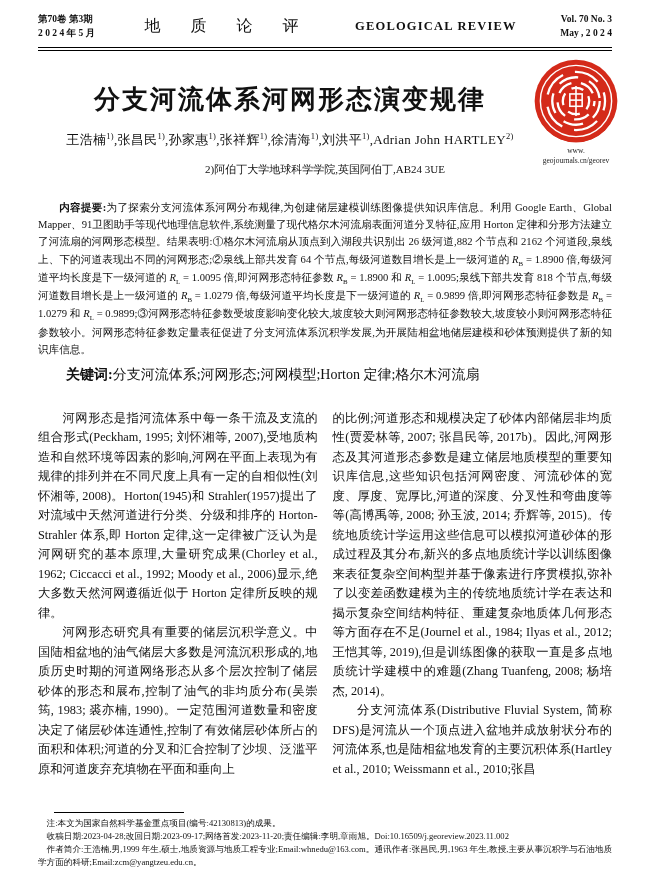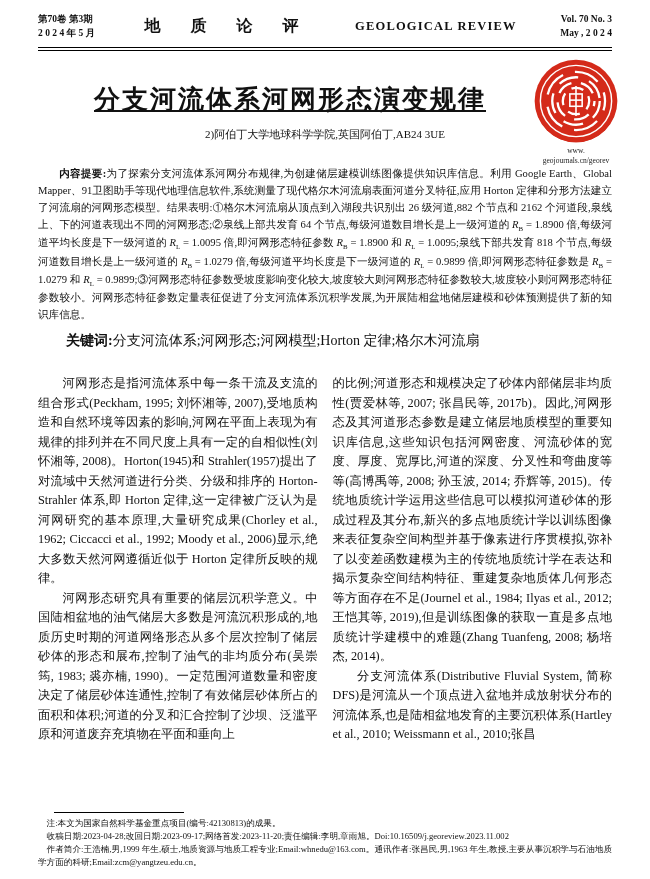--- a/index.html
+++ b/index.html
@@ -6,29 +6,29 @@
   .page{
     width:650px;height:879px;position:relative;overflow:hidden;
     background:#ffffff;color:#111;
     font-family:"Liberation Serif","DejaVu Serif",serif;
   }
   
   .hdr{display:flex;align-items:center;justify-content:space-between;
        padding:12px 38px 0 38px;}
   .hdr-vol{font-size:9.5px;font-weight:bold;line-height:1.5;white-space:nowrap;}
   .hdr-vol.right{text-align:right;}
-  .hdr-cn{font-size:16px;font-weight:bold;letter-spacing:13px;white-space:nowrap;
+  .hdr-cn{font-size:16px;font-weight:normal;letter-spacing:13px;white-space:nowrap;
           font-family:"Liberation Serif","DejaVu Serif",serif;margin-left:6px;}
   .hdr-en{font-size:12.5px;font-weight:bold;letter-spacing:1.2px;white-space:nowrap;}
   .double-rule{margin:6px 38px 0 38px;height:2.4px;
                border-top:1.6px solid #000;border-bottom:1.2px solid #000;}
   
   .title-block{margin-top:32px;padding:0 130px 0 60px;text-align:center;}
   .main-title{margin:0;font-family:"Liberation Sans","DejaVu Sans",sans-serif;
-              font-size:26px;font-weight:bold;letter-spacing:2px;line-height:1.25;text-decoration:underline;}
+              font-size:26px;font-weight:bold;letter-spacing:2px;line-height:1.25;}
   .subtitle{margin-top:9px;font-size:15px;font-weight:bold;letter-spacing:1px;}
   .authors{margin-top:16px;font-size:13px;letter-spacing:.3px;white-space:nowrap;}
   .authors sup{font-size:8.5px;}
   .affils{margin-top:9px;text-align:center;font-size:11px;line-height:1.85;}
   
   .seal{position:absolute;top:56px;right:24px;width:100px;text-align:center;}
   .seal svg{display:block;margin:0 auto;}
   .seal-url{font-size:7.5px;line-height:1.3;color:#222;}
   
   .abstract{margin:20px 38px 0 38px;font-size:10.6px;line-height:1.62;
@@ -90,20 +90,21 @@
       </g>
     </svg>
     <div class="seal-url">
       <div>www.</div>
       <div>geojournals.cn/georev</div>
     </div>
   </div>
 
   <div class="title-block">
     <h1 class="main-title">分支河流体系河网形态演变规律</h1>
+    <div class="authors">王浩楠<sup>1)</sup>,张昌民<sup>1)</sup>,孙家惠<sup>1)</sup>,张祥辉<sup>1)</sup>,徐清海<sup>1)</sup>,刘洪平<sup>1)</sup>,Adrian John HARTLEY<sup>2)</sup></div>
   </div>
   <div class="affils">
     <div>2)阿伯丁大学地球科学学院,英国阿伯丁,AB24 3UE</div>
   </div>
 
   <div class="abstract">
     <p class="para"><span class="bold-label">内容提要:</span><span>为了探索分支河流体系河网分布规律,为创建储层建模训练图像提供知识库信息。利用 Google Earth、Global Mapper、91卫图助手等现代地理信息软件,系统测量了现代格尔木河流扇表面河道分叉特征,应用 Horton 定律和分形方法建立了河流扇的河网形态模型。结果表明:①格尔木河流扇从顶点到入湖段共识别出 26 级河道,882 个节点和 2162 个河道段,泉线上、下的河道表现出不同的河网形态;②泉线上部共发育 64 个节点,每级河道数目增长是上一级河道的 <i>R</i><sub>B</sub> = 1.8900 倍,每级河道平均长度是下一级河道的 <i>R</i><sub>L</sub> = 1.0095 倍,即河网形态特征参数 <i>R</i><sub>B</sub> = 1.8900 和 <i>R</i><sub>L</sub> = 1.0095;泉线下部共发育 818 个节点,每级河道数目增长是上一级河道的 <i>R</i><sub>B</sub> = 1.0279 倍,每级河道平均长度是下一级河道的 <i>R</i><sub>L</sub> = 0.9899 倍,即河网形态特征参数是 <i>R</i><sub>B</sub> = 1.0279 和 <i>R</i><sub>L</sub> = 0.9899;③河网形态特征参数受坡度影响变化较大,坡度较大则河网形态特征参数较大,坡度较小则河网形态特征参数较小。河网形态特征参数定量表征促进了分支河流体系沉积学发展,为开展陆相盆地储层建模和砂体预测提供了新的知识库信息。</span></p>
   </div>
   <div class="keywords"><span class="bold-label">关键词:</span><span>分支河流体系;河网形态;河网模型;Horton 定律;格尔木河流扇</span></div>
 

